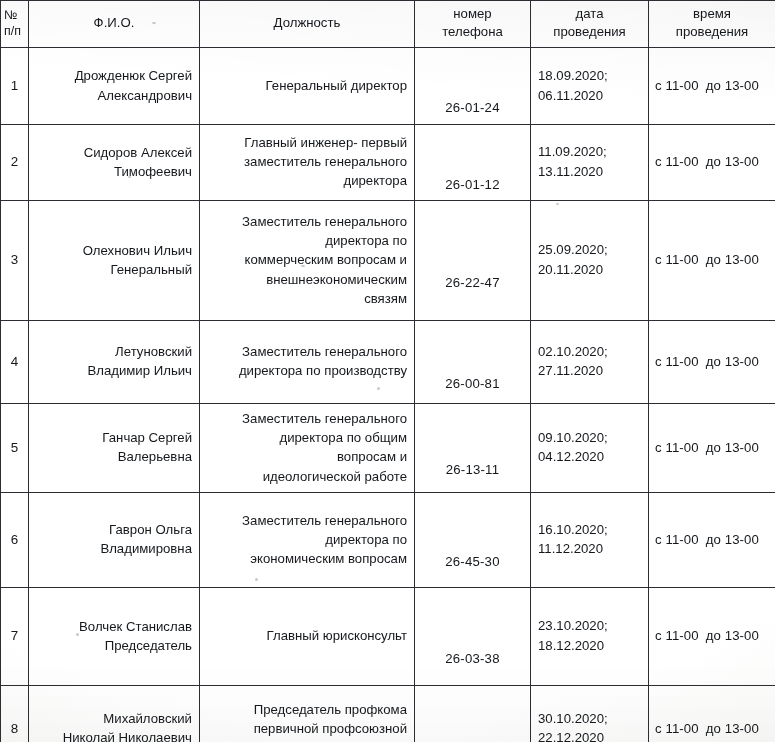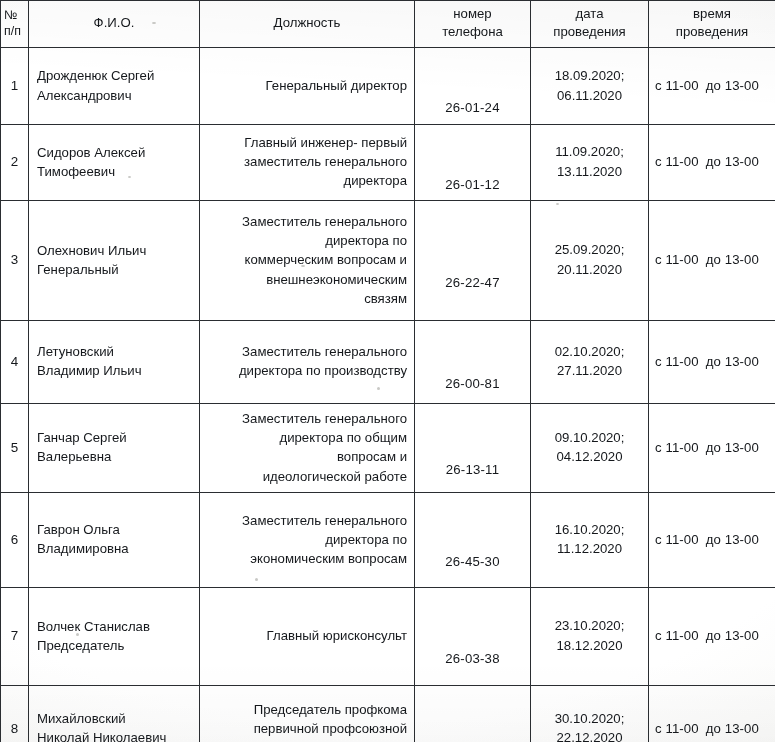--- a/index.html
+++ b/index.html
@@ -80,34 +80,34 @@
   .hdr-line { display: block; }
 
   
   td.td-num .cell {
     text-align: center;
     padding-left: 0;
     padding-right: 0;
     font-size: 13.4px;
   }
   td.td-fio .cell {
-    text-align: left;
+    text-align: right;
     padding-left: 8px;
   }
   td.td-pos .cell {
     text-align: right;
     padding-left: 8px;
   }
   td.td-phone .cell {
     text-align: center;
     letter-spacing: 0.2px;
     margin-top: 45px;
   }
   td.td-date .cell {
-    text-align: center;
+    text-align: left;
     line-height: 1.5;
   }
   td.td-time {
     overflow: hidden;
   }
   td.td-time .cell {
     text-align: left;
     padding-left: 6px;
     white-space: nowrap;
     letter-spacing: 0.1px;

